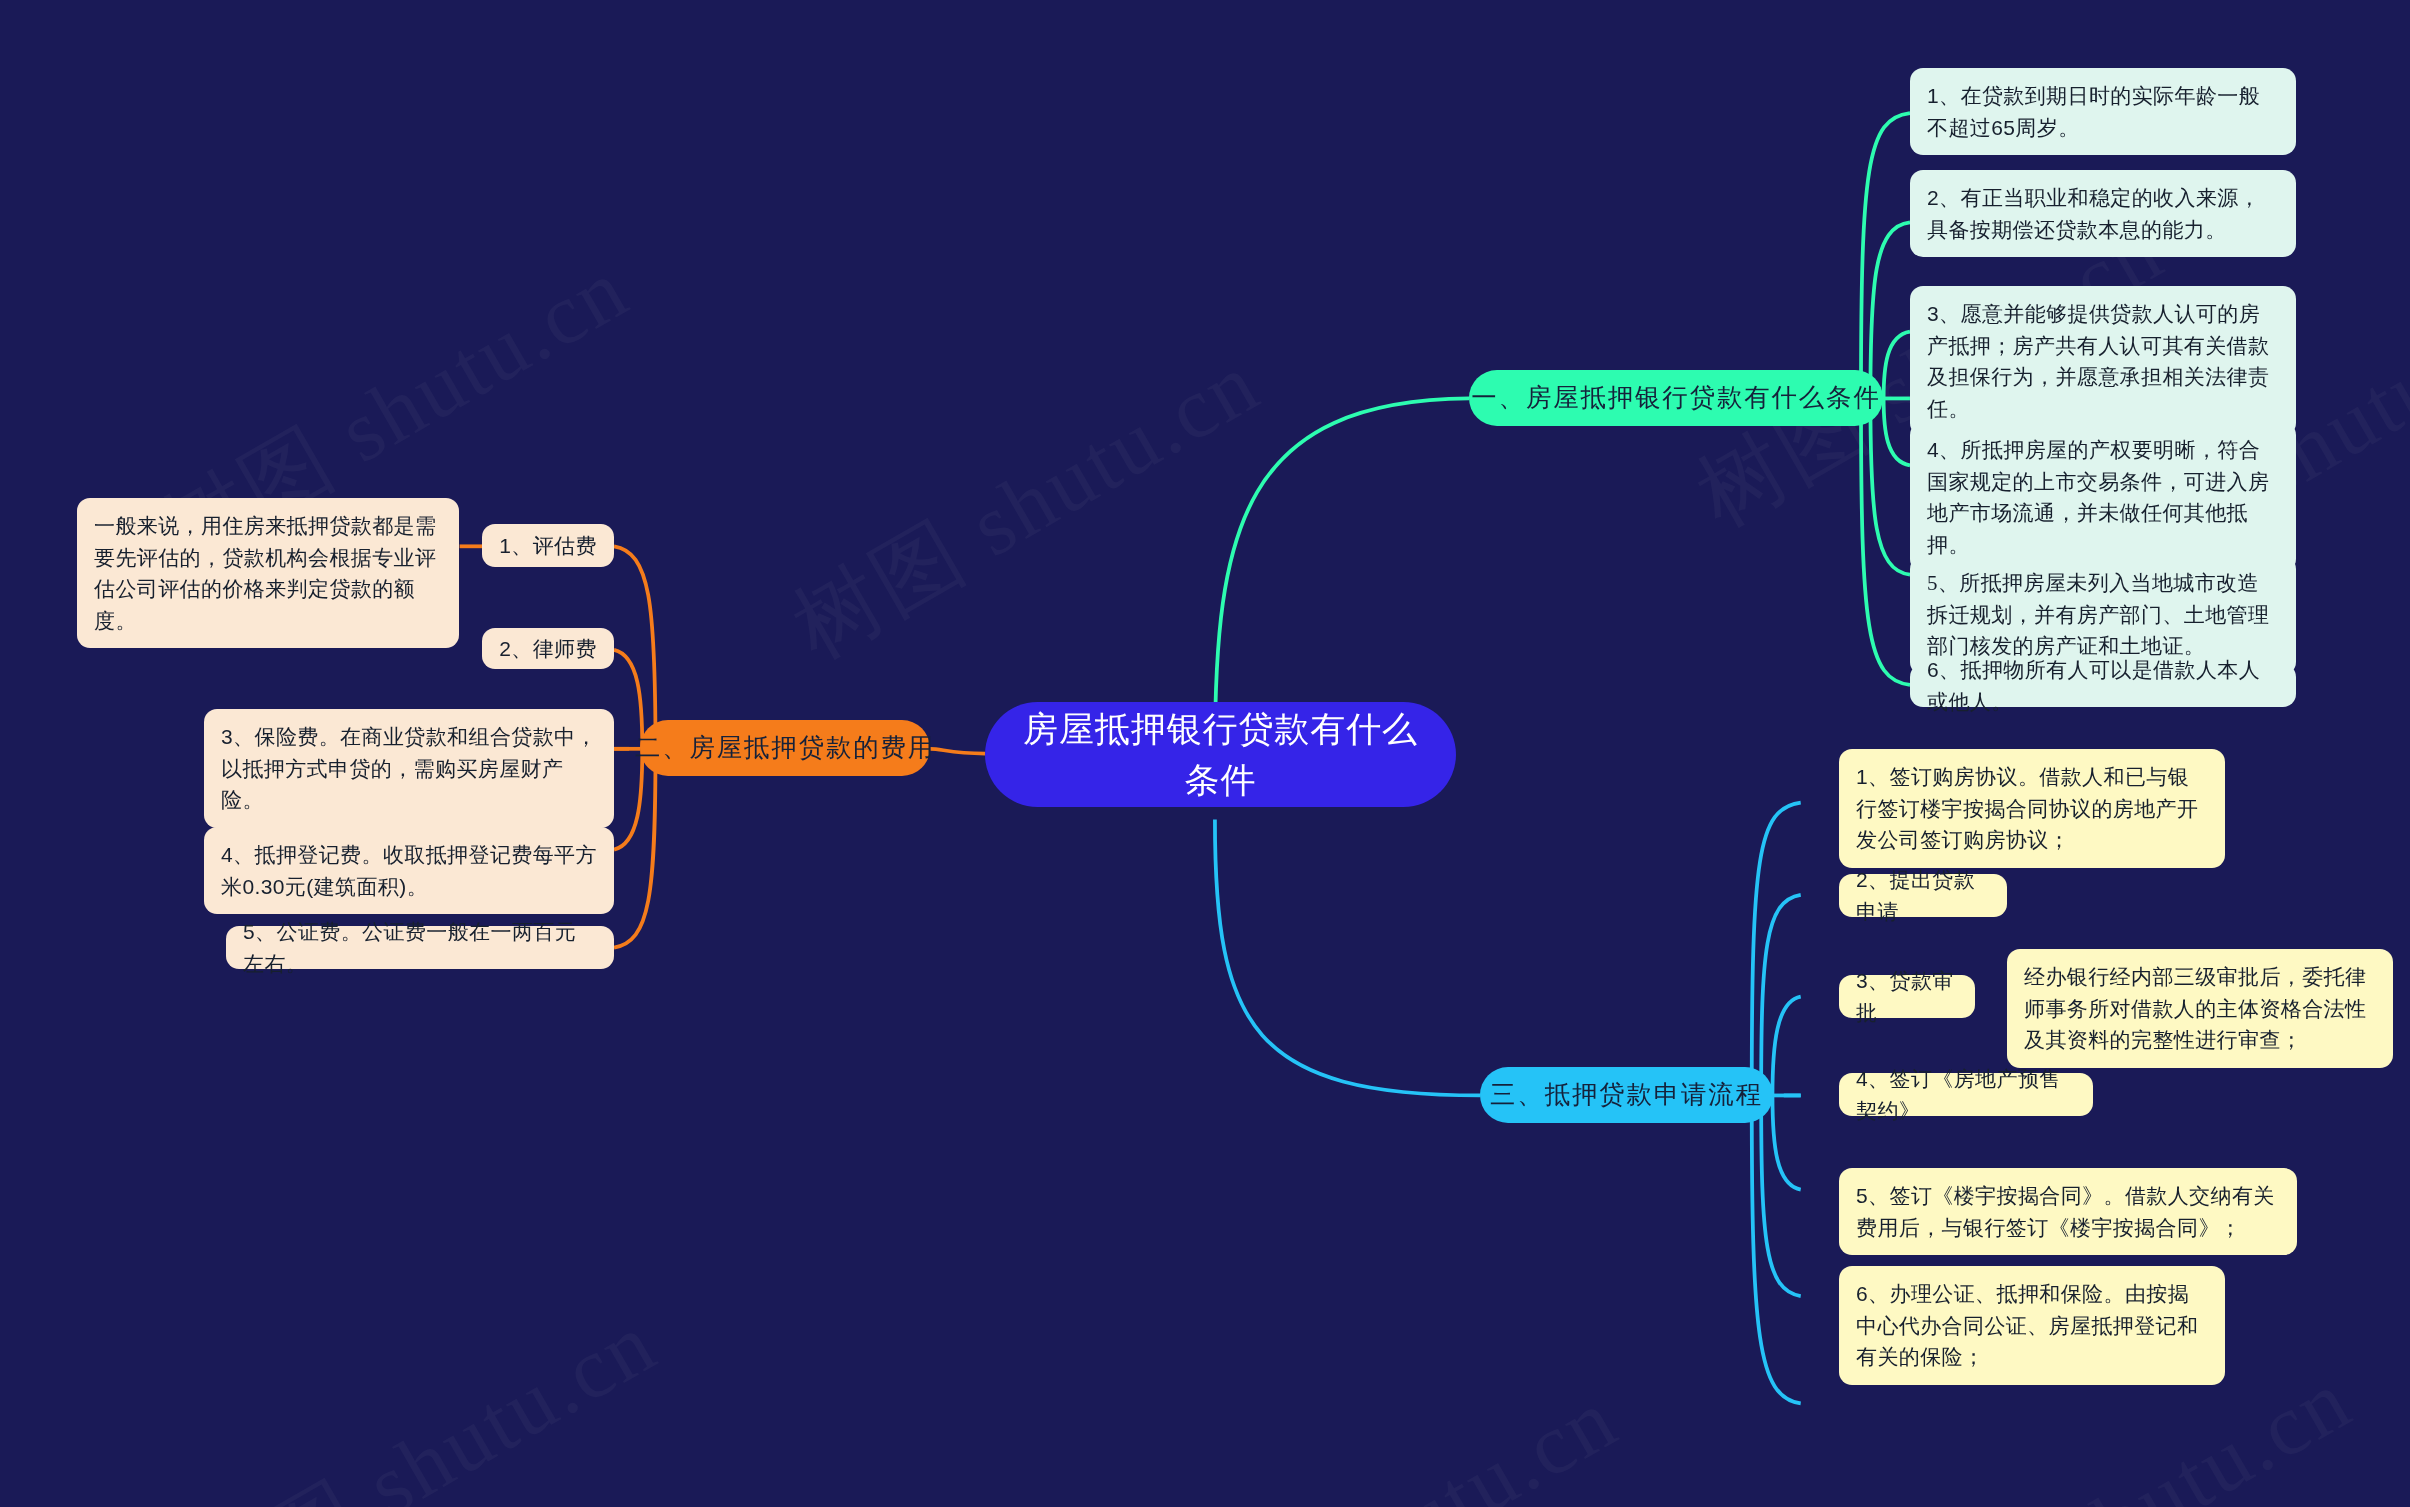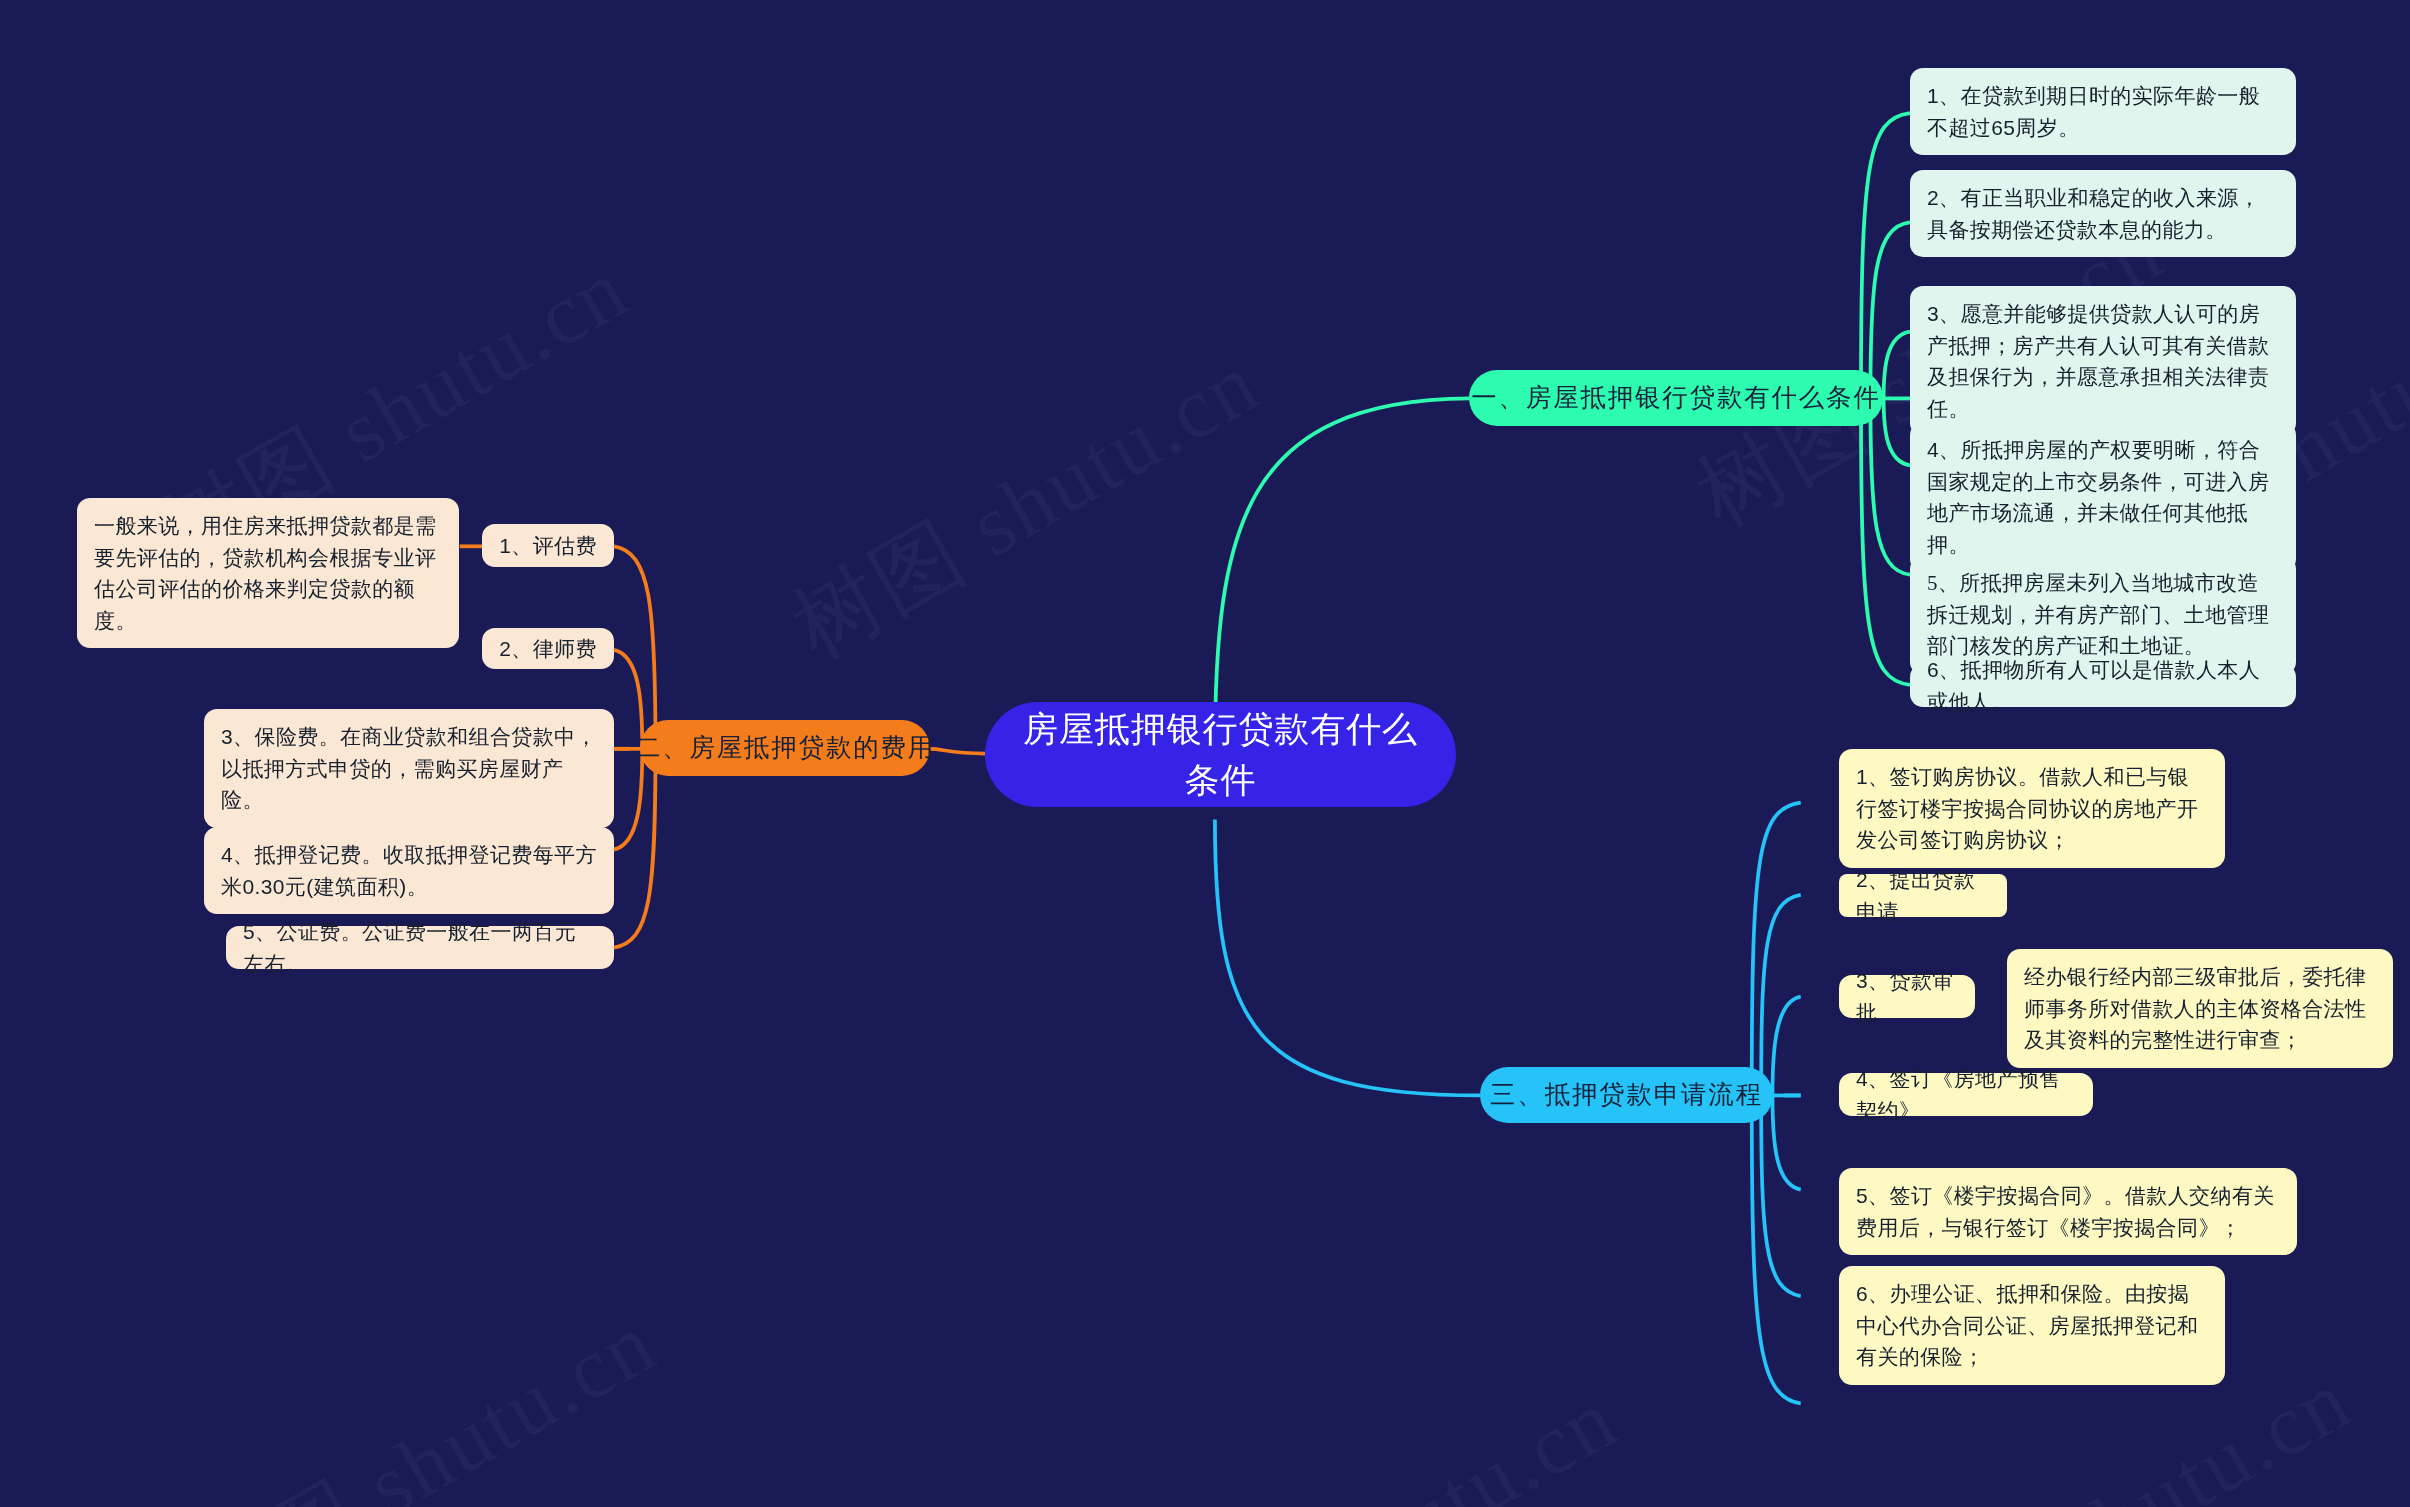--- a/index.html
+++ b/index.html
@@ -185,21 +185,21 @@
     <span>5、公证费。公证费一般在一两百元左右。</span>
   </div>
 
   <div class="node branch cyan" style="left:1480px; top:1067px; width:293px; height:56px;">
     <span>三、抵押贷款申请流程</span>
   </div>
 
   <div class="node leaf ice" style="left:1800px; top:749px; width:386px;">
     <span>1、签订购房协议。借款人和已与银行签订楼宇按揭合同协议的房地产开发公司签订购房协议；</span>
   </div>
-  <div class="node leaf ice center" style="left:1800px; top:874px; width:168px; height:43px;border-radius:8px;">
+  <div class="node leaf ice center" style="left:1800px; top:874px; width:168px; height:43px;">
     <span>2、提出贷款申请</span>
   </div>
 
   <div class="node leaf ice center" style="left:1800px; top:975px; width:136px; height:43px;">
     <span>3、贷款审批</span>
   </div>
   <div class="node leaf ice" style="left:1968px; top:949px; width:386px;">
     <span>经办银行经内部三级审批后，委托律师事务所对借款人的主体资格合法性及其资料的完整性进行审查；</span>
   </div>
 

